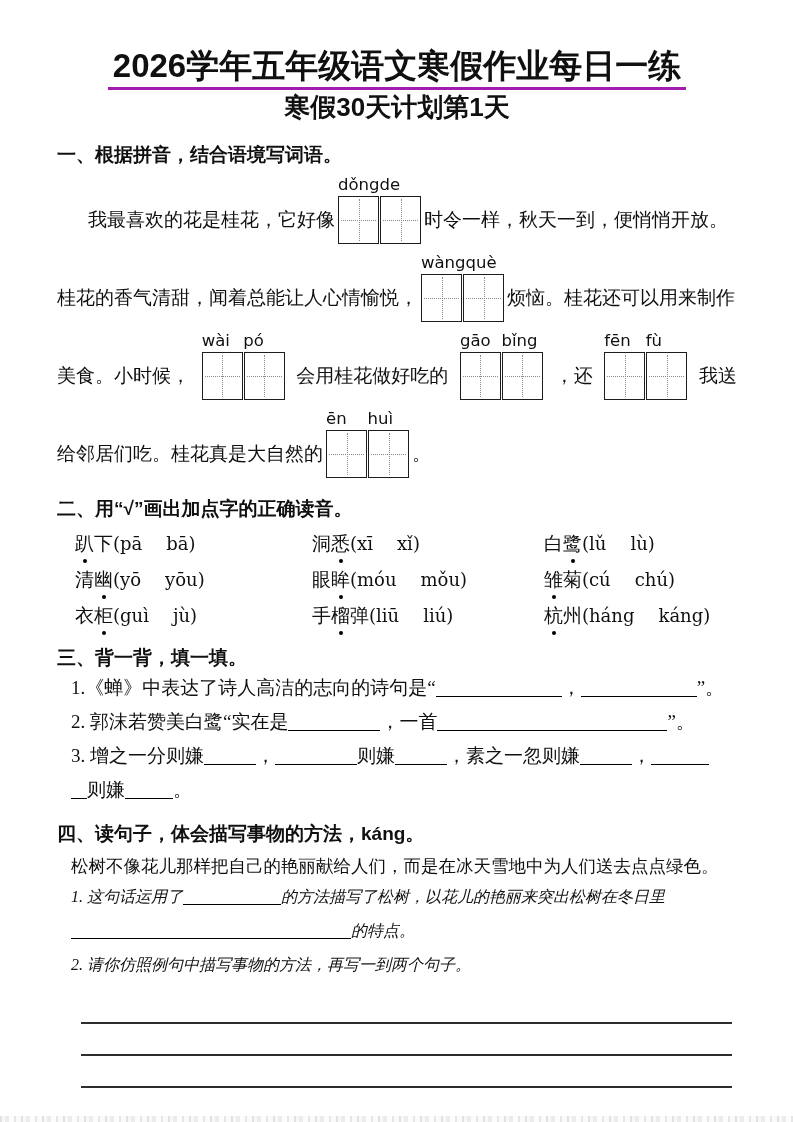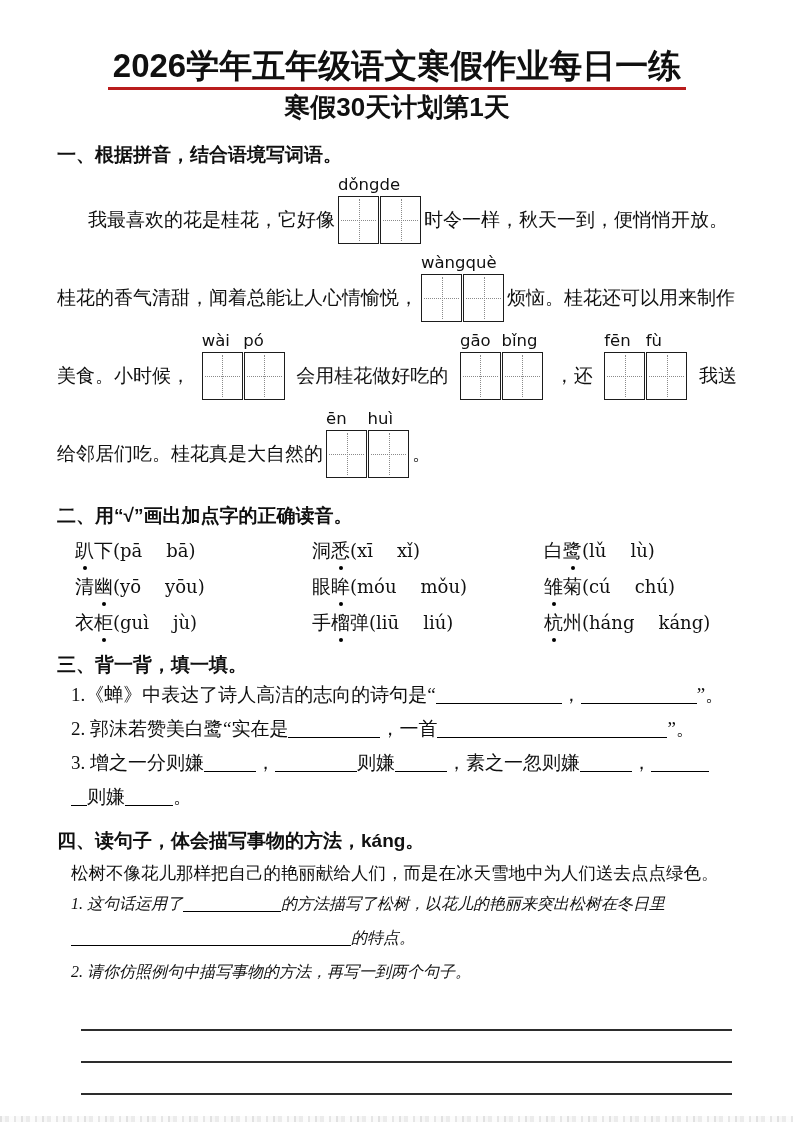--- a/index.html
+++ b/index.html
@@ -8,33 +8,33 @@
     box-sizing:border-box;padding:48px 56px 0 57px;
     font-family:"Liberation Serif","DejaVu Serif",serif;color:#101010;
     background:#fff;
   }
   
   .header{text-align:center;}
   .title{
     display:inline-block;
     font-family:"Liberation Sans","DejaVu Sans",sans-serif;font-weight:bold;
     font-size:33px;line-height:1.12;letter-spacing:0;
-    border-bottom:3px solid #b91c1c;padding:0 5px 2px;
+    border-bottom:3px solid #a21caf;padding:0 5px 2px;
   }
   .subtitle{
     font-family:"Liberation Sans","DejaVu Sans",sans-serif;font-weight:bold;
     font-size:26px;line-height:1.1;margin-top:3px;
   }
   
   .sec-h{
     font-family:"Liberation Sans","DejaVu Sans",sans-serif;font-weight:bold;
     font-size:19px;line-height:26px;
   }
   #s1 .sec-h{margin-top:20px;}
-  #s2 .sec-h{margin-top:23px;}
+  #s2 .sec-h{margin-top:16px;}
   #s3 .sec-h{margin-top:14px;}
   #s4 .sec-h{margin-top:14px;}
   
   .s1-line{
     display:flex;align-items:center;margin-top:26px;height:52px;
     font-size:19px;white-space:nowrap;
   }
   .s1-line.indent{padding-left:31px;}
   .s1-line.justify{justify-content:space-between;}
   .seg{white-space:pre-wrap;}

